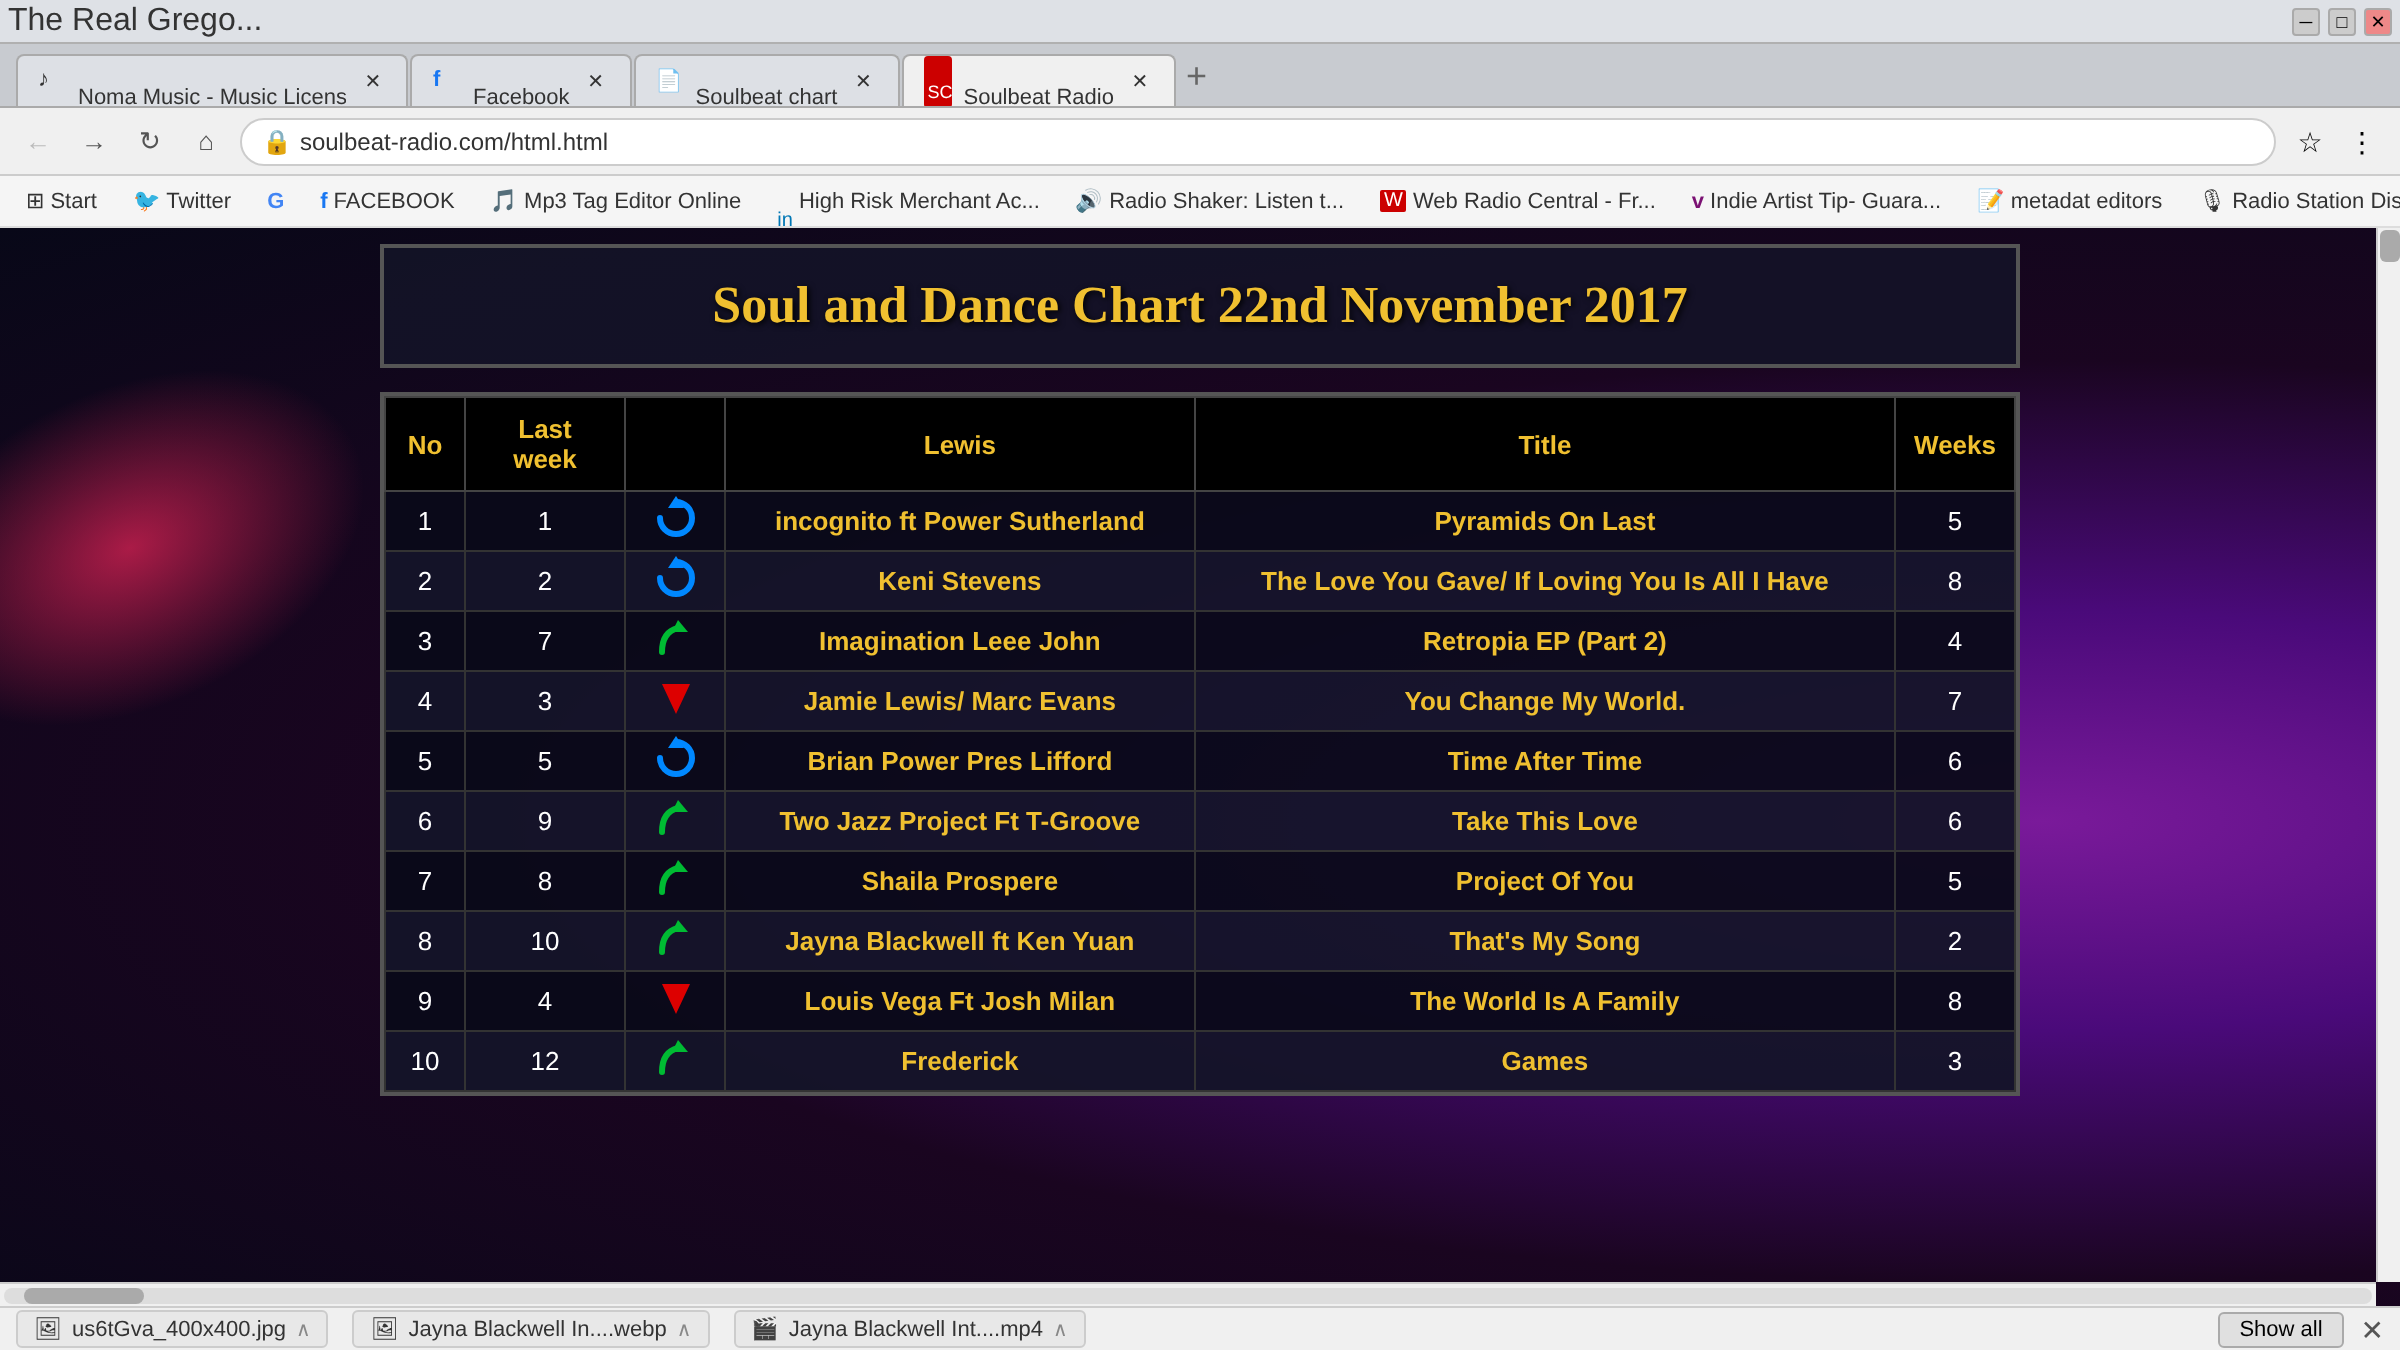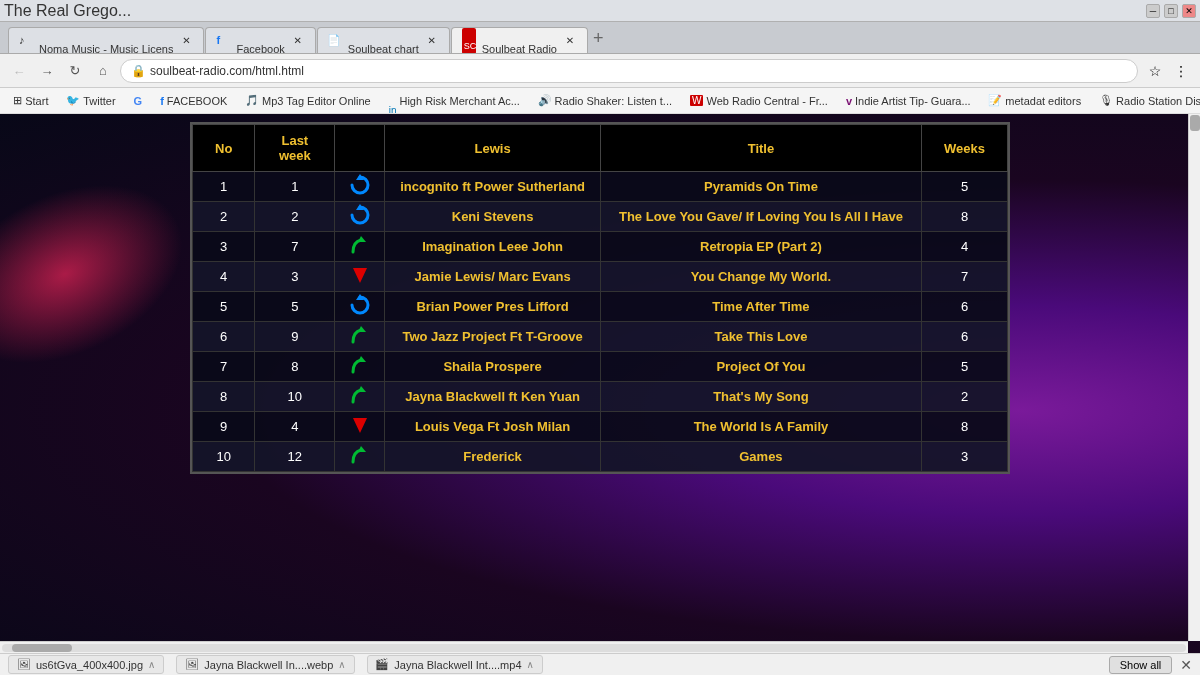--- a/index.html
+++ b/index.html
@@ -150,21 +150,21 @@
     }
     table {
       width: 100%;
       border-collapse: collapse;
       color: white;
     }
     thead tr th {
       background: #000;
       color: #f0c030;
       font-size: 13px;
-      padding: 8px 22px;
+      padding: 8px 9px;
       border: 1px solid #444;
       text-align: center;
     }
     tbody tr {
       border-bottom: 1px solid #333;
     }
     tbody tr:nth-child(even) {
       background: rgba(30,30,60,0.5);
     }
     tbody tr:nth-child(odd) {
@@ -362,20 +362,23 @@
 
   <div class="page-content">
     <div class="page-bg"></div>
 
     <div style="position:absolute;right:0;top:0;bottom:12px;width:12px;background:#f0f0f0;border-left:1px solid #ccc;z-index:5;">
       <div style="width:10px;height:16px;background:#aaa;margin:1px;border-radius:3px;"></div>
     </div>
 
     <div class="chart-container">
 
+      <div class="chart-title-box">
+        <span class="chart-title">Soul and Dance Chart 22nd November 2017</span>
+      </div>
 
       <div class="chart-table-wrapper">
         <table>
           <thead>
             <tr>
               <th style="width:40px;">No</th>
               <th style="width:80px;margin-top:19px;">Last week</th>
               <th style="width:50px;"></th>
               <th>Lewis</th>
               <th>Title</th>
@@ -384,21 +387,21 @@
           </thead>
           <tbody id="chart-tbody">
           <tr>
     <td>1</td>
     <td>1</td>
     <td style="padding:2px;"><svg width="22" height="22" viewBox="0 0 22 22">
                     <path d="M11 3 A8 8 0 1 1 3 11" fill="none" stroke="#0088ff" stroke-width="3" stroke-linecap="round"></path>
                     <polygon points="11,0 15,6 7,6" fill="#0088ff"></polygon>
                   </svg></td>
     <td class="artist">incognito ft Power Sutherland</td>
-    <td class="title">Pyramids On Time</td>
+    <td class="title">Pyramids On Last</td>
     <td>5</td>
   </tr>
               <tr>
     <td>2</td>
     <td>2</td>
     <td style="padding:2px;"><svg width="22" height="22" viewBox="0 0 22 22">
                     <path d="M11 3 A8 8 0 1 1 3 11" fill="none" stroke="#0088ff" stroke-width="3" stroke-linecap="round"></path>
                     <polygon points="11,0 15,6 7,6" fill="#0088ff"></polygon>
                   </svg></td>
     <td class="artist">Keni Stevens</td>

